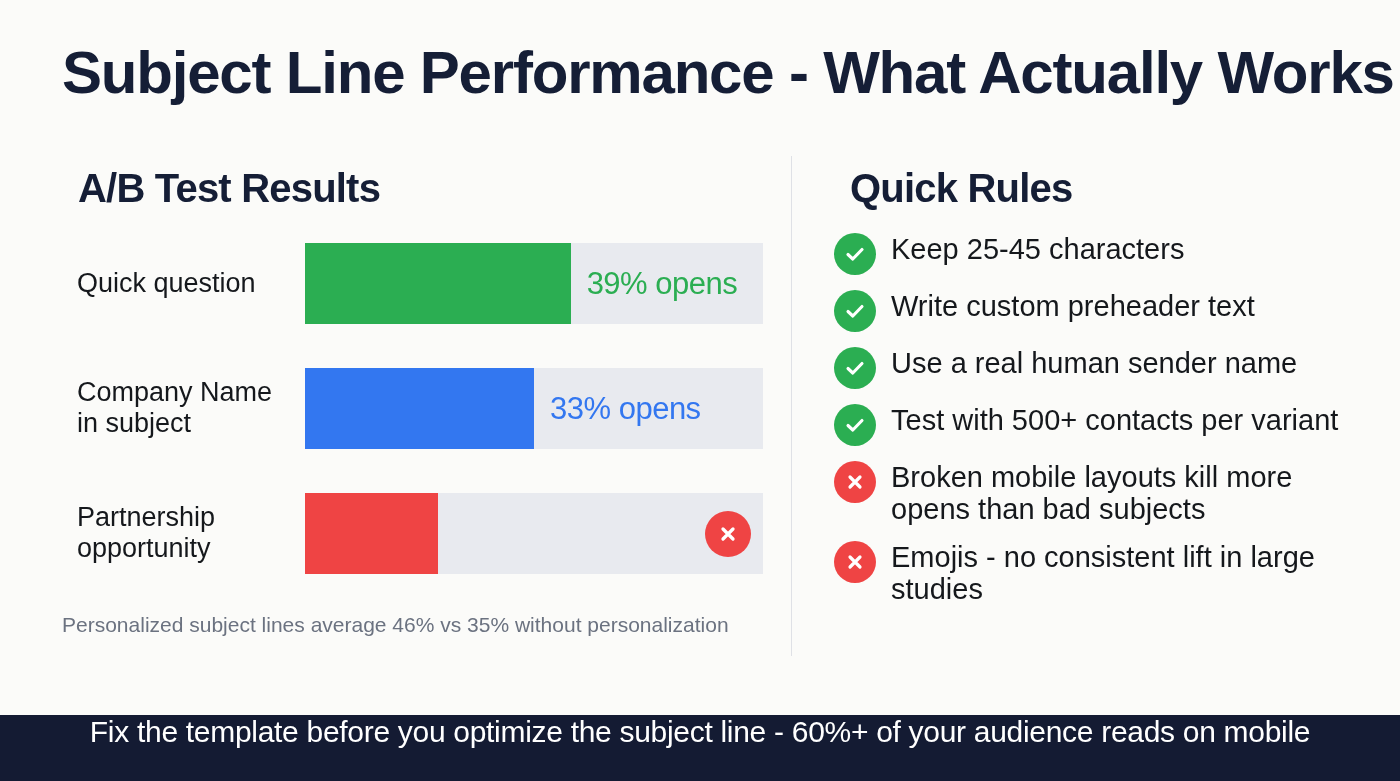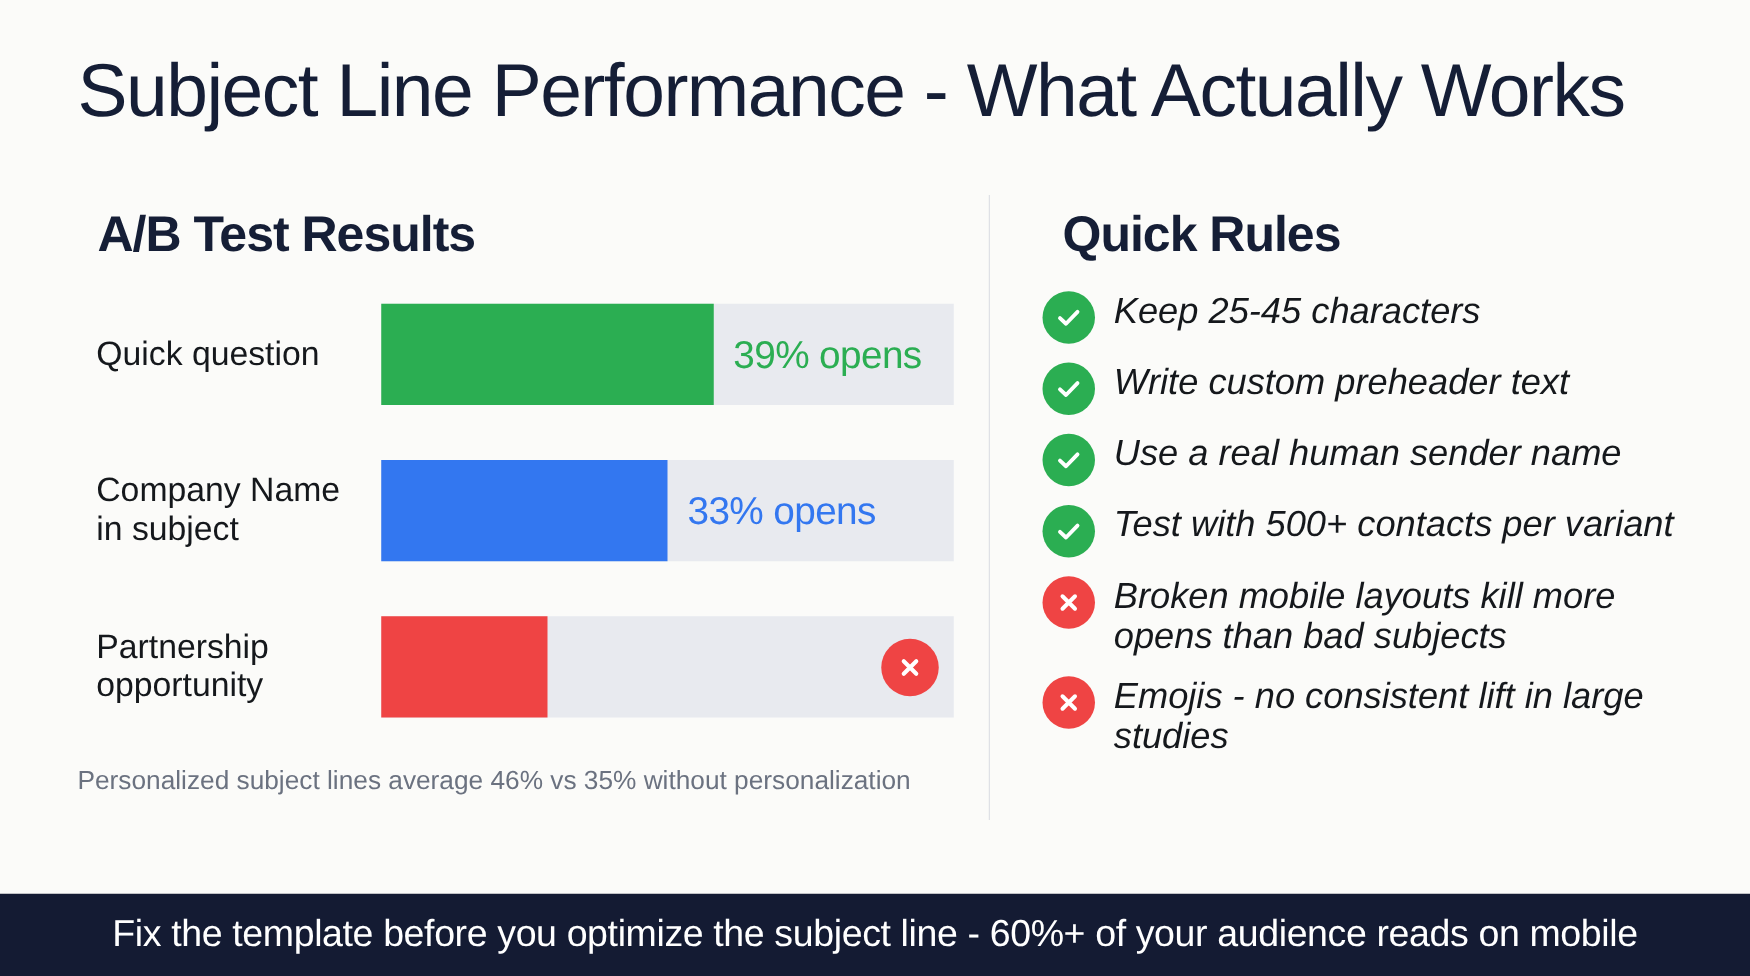--- a/index.html
+++ b/index.html
@@ -13,21 +13,21 @@
     font-family: "Liberation Sans", sans-serif;
     overflow: hidden;
     position: relative;
   }
 
   #page-title {
     position: absolute;
     left: 62px;
     top: 38px;
     font-size: 60px;
-    font-weight: normal;
+    font-weight: bold;
     color: #151E36;
     letter-spacing: -1.2px;
     white-space: nowrap;
   }
 
   
   #left-col {
     position: absolute;
     left: 62px;
     top: 150px;
@@ -116,21 +116,20 @@
     position: absolute;
     left: 834px;
     top: 150px;
     width: 540px;
   }
   #rules-list {
     position: absolute;
     left: 834px;
     top: 232px;
     width: 540px;
-    font-style: italic;
   }
   .rule-item {
     display: flex;
     align-items: flex-start;
     margin-bottom: 14px;
   }
   .rule-icon {
     flex: 0 0 auto;
     width: 42px;
     height: 42px;
@@ -152,21 +151,21 @@
 
   
   #bottom-banner {
     position: absolute;
     left: 0;
     bottom: 0;
     width: 1400px;
     height: 66px;
     background: #141B33;
     display: flex;
-    align-items: center;
+    align-items: flex-start;
     justify-content: center;
   }
   #banner-text {
     font-size: 30px;
     color: #FFFFFF;
     letter-spacing: -0.3px;
   }
 </style>
 </head>
 <body>

